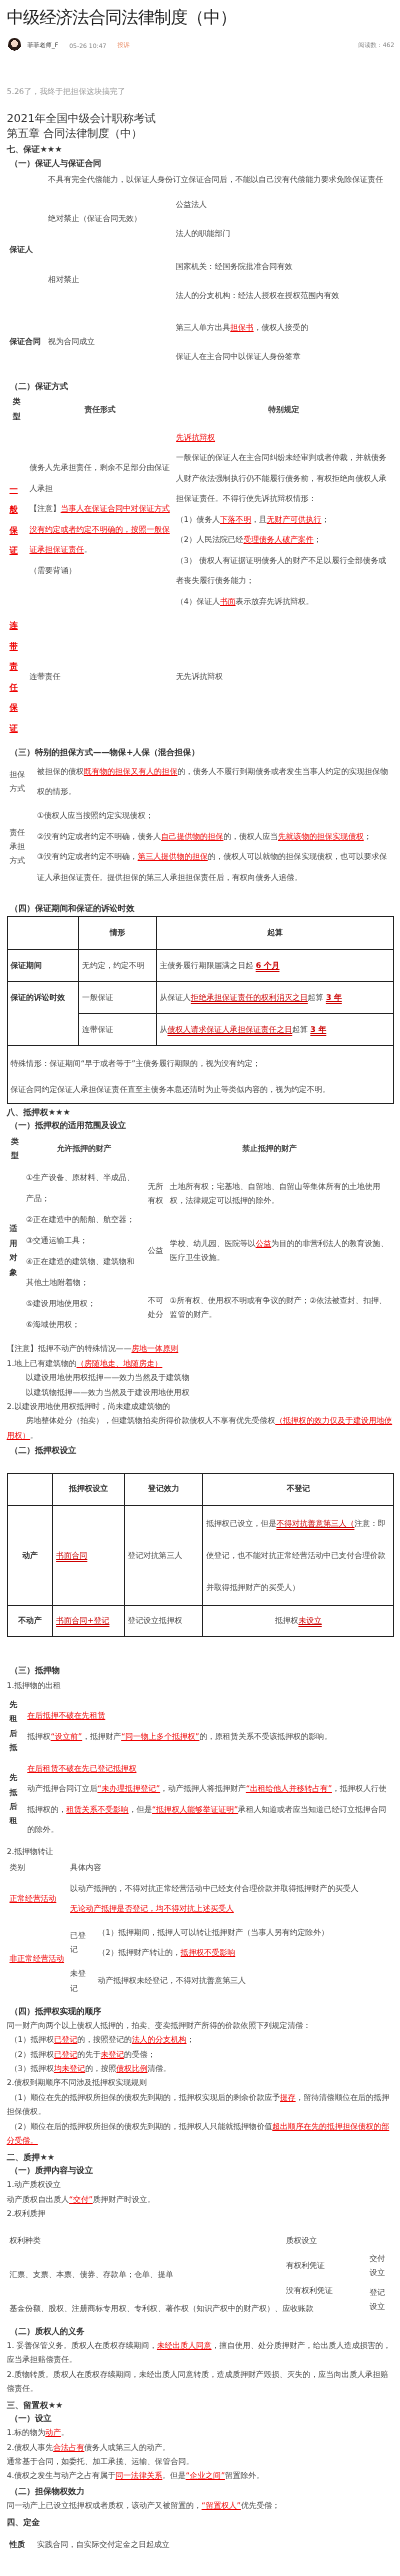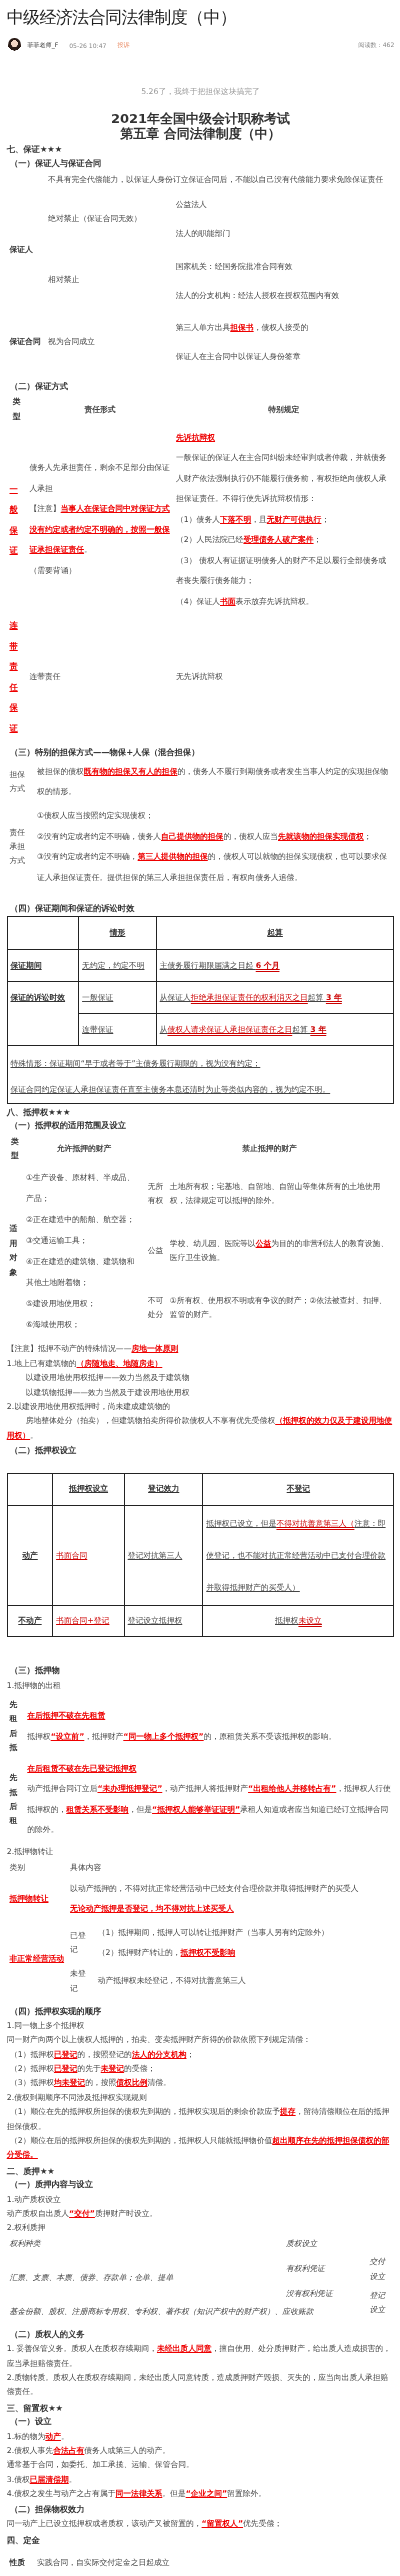--- a/index.html
+++ b/index.html
@@ -5,31 +5,31 @@
   html,body{margin:0;padding:0;background:#fff;}
   body{width:401px;font-family:"DejaVu Sans","Liberation Sans",sans-serif;color:#333;}
   .wrap{padding:0 6.7px;}
   .title{font-size:17px;font-weight:normal;color:#222;margin:0;padding-top:4.4px;height:29px;line-height:27px;letter-spacing:-0.6px;}
   .meta{display:flex;align-items:center;height:24.4px;font-size:6.1px;color:#666;}
   .avatar{width:12.2px;height:14.4px;border-radius:50% 50% 40% 40%;background:radial-gradient(circle at 50% 38%,#f3d5c4 0 30%,#2a1b16 31% 60%,#fff 61%);margin-left:1.7px;margin-right:6.7px;}
   .meta .author{color:#333;margin-right:11px;}
   .meta .date{color:#888;margin-right:11px;}
   .meta .report{color:#e9875f;}
   .meta .reads{margin-left:auto;color:#888;}
-  .intro{color:#999;font-size:7.8px;margin-top:28px;margin-bottom:14.4px;text-align:center;}
-  .ctitle{text-align:center;font-weight:bold;font-size:13px;color:#333;line-height:15px;}
+  .intro{color:#999;font-size:7.8px;margin-top:28px;margin-bottom:14.4px;}
+  .ctitle{text-align:left;font-weight:normal;font-size:11px;color:#333;line-height:15px;}
   .h1{font-weight:bold;font-size:8.3px;color:#333;margin:3.3px 0 1.1px 0;}
   .h2{font-weight:bold;font-size:8.3px;color:#333;margin:2.2px 0 2.2px 3.3px;}
   p{margin:0;font-size:7.8px;line-height:14.4px;color:#444;}
-  .r{color:#e00;font-weight:bold;text-decoration:underline;}
+  .r{color:#e00;font-weight:normal;text-decoration:underline;}
   .rd{color:#c00;text-decoration:underline;text-decoration-style:double;}
   .rdb{color:#c00;font-weight:bold;text-decoration:underline;text-decoration-style:double;}
   table{border-collapse:collapse;font-size:7.8px;color:#444;}
   td,th{vertical-align:middle;padding:1.7px 2.8px;line-height:14.4px;}
-  .grid td,.grid th{border:0.6px solid #222;text-decoration:underline;}
+  .grid td,.grid th{border:0.6px solid #222;}
   .bold{font-weight:bold;color:#333;}
   .vred{color:#e00;font-weight:bold;text-decoration:underline;line-height:20.5px;font-size:8.3px;}
 </style>
 </head>
 <body>
 
 <div class="wrap">
   <h1 class="title">中级经济法合同法律制度（中）</h1>
   <div class="meta">
     <div class="avatar"></div>
@@ -244,21 +244,21 @@
     </table>
 
   <p style="margin-top:2px">2.抵押物转让</p>
   <table style="width:100%;">
     <tbody>
         <tr>
           <td style="width:55px">类别</td>
           <td colspan="2">具体内容</td>
         </tr>
     <tr>
-      <td class="r">抵押物转让</td>
+      <td class="r">正常经营活动</td>
       <td colspan="2">
         <p style="line-height:20.5px">以动产抵押的，不得对抗正常经营活动中已经支付合理价款并取得抵押财产的买受人</p>
         <p class="r" style="line-height:20.5px">无论动产抵押是否登记，均不得对抗上述买受人</p>
       </td>
     </tr>
     <tr>
       <td rowspan="2" class="r">非正常经营活动</td>
       <td style="width:22px">已登记</td>
       <td>
         <p style="line-height:20.5px">（1）抵押期间，抵押人可以转让抵押财产（当事人另有约定除外）</p>
@@ -266,35 +266,34 @@
       </td>
     </tr>
     <tr>
       <td>未登记</td>
       <td>动产抵押权未经登记，不得对抗善意第三人</td>
     </tr>
   </tbody>
     </table>
 
   <div class="h2" style="margin-top:7.8px">（四）抵押权实现的顺序</div>
-  <p>1.同一物上多个抵押权</p>
   <p>同一财产向两个以上债权人抵押的，拍卖、变卖抵押财产所得的价款依照下列规定清偿：</p>
   <p style="padding-left:3.3px"><span>（1）抵押权</span><span class="r">已登记</span><span>的，按照登记的</span><span class="r">法人的分支机构</span><span>；</span></p>
   <p style="padding-left:3.3px"><span>（2）抵押权</span><span class="r">已登记</span><span>的先于</span><span class="r">未登记</span><span>的受偿；</span></p>
   <p style="padding-left:3.3px"><span>（3）抵押权</span><span class="r">均未登记</span><span>的，按照</span><span class="r">债权比例</span><span>清偿。</span></p>
   <p>2.债权到期顺序不同涉及抵押权实现规则</p>
   <p style="text-indent:3.3px"><span>（1）顺位在先的抵押权所担保的债权先到期的，抵押权实现后的剩余价款应予</span><span class="r">提存</span><span>，留待清偿顺位在后的抵押担保债权。</span></p>
   <p style="text-indent:3.3px"><span>（2）顺位在后的抵押权所担保的债权先到期的，抵押权人只能就抵押物价值</span><span class="r">超出顺序在先的抵押担保债权的部分受偿。</span></p>
 
   <div class="h1">二、质押★★</div>
   <div class="h2">（一）质押内容与设立</div>
   <p>1.动产质权设立</p>
   <p><span>动产质权自出质人</span><span class="r">“交付”</span><span>质押财产时设立。</span></p>
   <p>2.权利质押</p>
-  <table style="width:100%;margin-top:0;font-style:italic;">
+  <table style="width:100%;margin-top:11px;">
     <tbody>
         <tr>
           <td>权利种类</td>
           <td colspan="2">质权设立</td>
         </tr>
     <tr>
       <td rowspan="2">汇票、支票、本票、债券、存款单；仓单、提单</td>
       <td style="width:78px">有权利凭证</td>
       <td style="width:22px">交付设立</td>
     </tr>
@@ -310,21 +309,20 @@
 
   <div class="h2" style="margin-top:7.8px">（二）质权人的义务</div>
   <p><span>1. 妥善保管义务。质权人在质权存续期间，</span><span class="r">未经出质人同意</span><span>，擅自使用、处分质押财产，给出质人造成损害的，应当承担赔偿责任。</span></p>
   <p>2.质物转质。质权人在质权存续期间，未经出质人同意转质，造成质押财产毁损、灭失的，应当向出质人承担赔偿责任。</p>
 
   <div class="h1">三、留置权★★</div>
   <div class="h2">（一）设立</div>
   <p><span>1.标的物为</span><span class="r">动产</span><span>。</span></p>
   <p><span>2.债权人事先</span><span class="r">合法占有</span><span>债务人或第三人的动产。</span></p>
   <p>通常基于合同，如委托、加工承揽、运输、保管合同。</p>
-  <p><span>3.债权</span><span class="r">已届清偿期</span><span>。</span></p>
   <p><span>4.债权之发生与动产之占有属于</span><span class="r">同一法律关系</span><span>。但是</span><span class="r">“企业之间”</span><span>留置除外。</span></p>
   <div class="h2">（二）担保物权效力</div>
   <p><span>同一动产上已设立抵押权或者质权，该动产又被留置的，</span><span class="r">“留置权人”</span><span>优先受偿；</span></p>
 
   <div class="h1">四、定金</div>
   <table style="width:100%;margin-top:3.3px;">
     <tbody>
         <tr style="height:28px">
           <td style="width:22px" class="bold">性质</td>
           <td>实践合同，自实际交付定金之日起成立</td>

